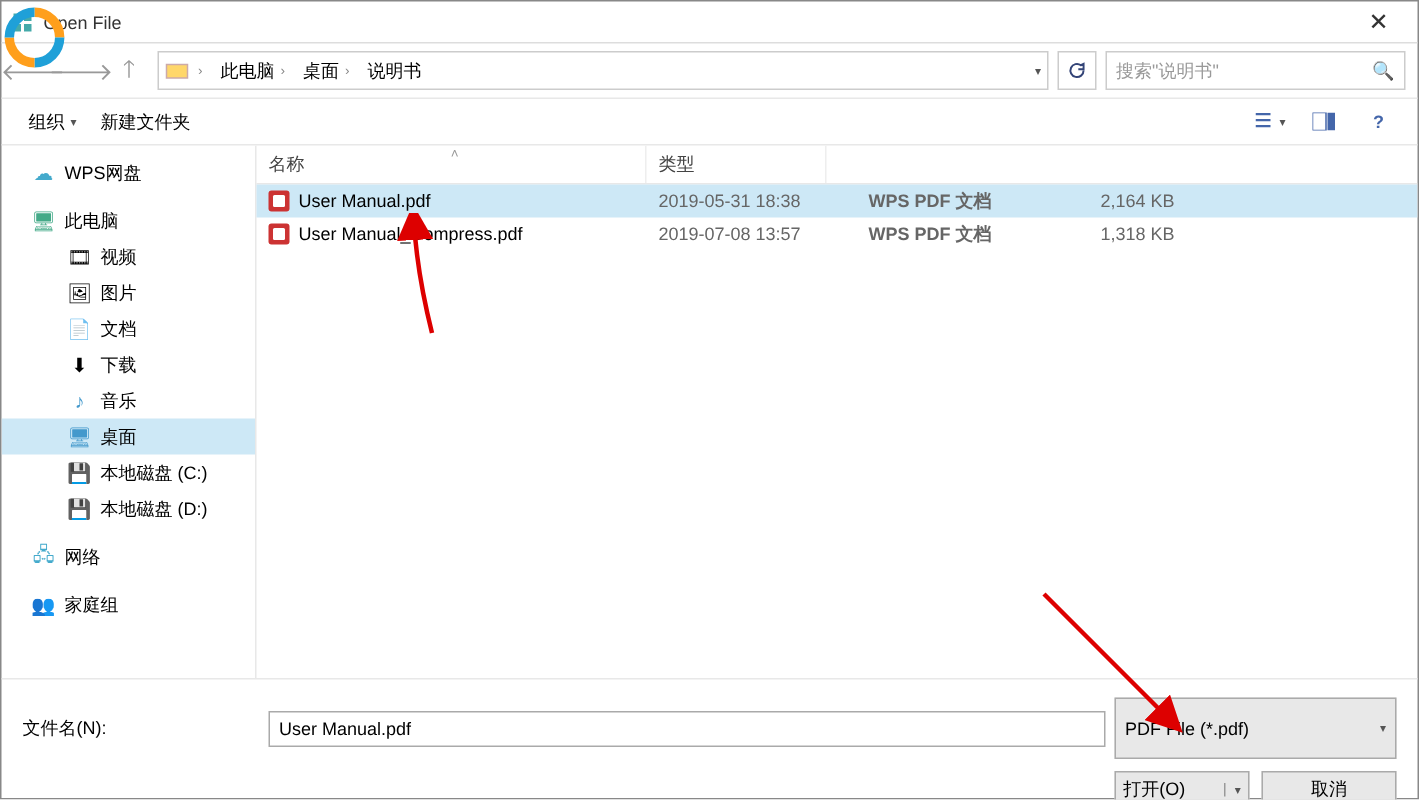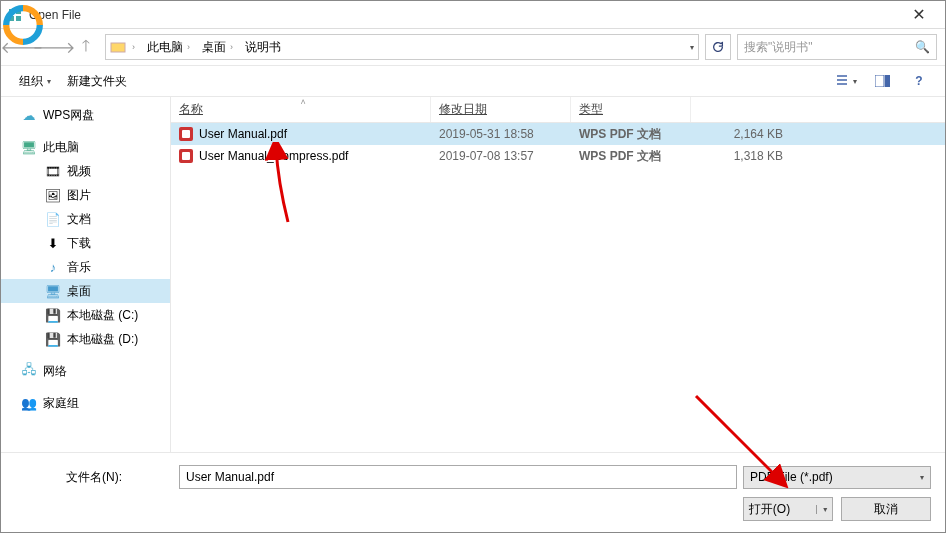--- a/index.html
+++ b/index.html
@@ -23,40 +23,40 @@
 .toolrow .spacer { flex: 1; }
 .viewbtn { width: 32px; height: 22px; display: flex; align-items: center; justify-content: center; cursor: pointer; margin-left: 4px; }
 .mainrow { flex: 1; display: flex; overflow: hidden; }
 .sidebar { width: 170px; border-right: 1px solid #e8e8e8; padding: 6px 0; overflow-y: auto; font-size: 12px; }
 .sbitem { height: 24px; display: flex; align-items: center; padding-left: 20px; gap: 6px; cursor: pointer; }
 .sbitem.indent { padding-left: 44px; }
 .sbitem.selected { background: #cde8f6; }
 .sbitem .ico { width: 16px; height: 16px; display: flex; align-items: center; justify-content: center; font-size: 13px; }
 .sbgap { height: 8px; }
 .filelist { flex: 1; display: flex; flex-direction: column; }
-.colheader { height: 26px; display: flex; align-items: center; border-bottom: 1px solid #e8e8e8; font-size: 12px; color: #444; text-decoration: underline; }
+.colheader { height: 26px; display: flex; align-items: center; border-bottom: 1px solid #e8e8e8; font-size: 12px; color: #444; }
 .colheader > div { padding: 0 8px; border-right: 1px solid #eee; height: 100%; display: flex; align-items: center; }
 .col-name { width: 260px; position: relative; }
 .col-date { width: 140px; }
 .col-type { width: 120px; }
 .col-size { width: 100px; }
 .sortmark { font-size: 9px; color: #999; position: absolute; left: 50%; top: 0; }
 .filerow { height: 22px; display: flex; align-items: center; font-size: 12px; cursor: pointer; }
 .filerow.selected { background: #cde8f6; }
 .filerow .fname { width: 260px; padding-left: 8px; display: flex; align-items: center; gap: 6px; }
 .filerow .fdate { width: 140px; padding: 0 8px; color: #666; }
 .filerow .ftype { width: 120px; padding: 0 8px; color: #666; font-weight: bold; }
 .filerow .fsize { width: 100px; padding: 0 8px; color: #666; text-align: right; }
 .pdficon { width: 14px; height: 14px; background: #c33; border-radius: 2px; position: relative; }
 .pdficon::after { content: ""; position: absolute; inset: 3px; background: #fff; border-radius: 1px; }
 .footrow { height: 80px; border-top: 1px solid #e8e8e8; display: flex; flex-direction: column; padding: 12px 14px 8px; gap: 8px; }
 .field-row { display: flex; align-items: center; gap: 6px; font-size: 12px; }
-.field-label { width: 158px; text-align: center; }
+.field-label { width: 158px; text-align: left; }
 .fname-input { flex: 1; height: 24px; border: 1px solid #aaa; padding: 0 6px; font-size: 12px; }
-.filter-select { width: 188px; height: 23px; border: 1px solid #aaa; background: #e8e8e8; display: flex; align-items: center; padding: 0 6px; font-size: 12px; justify-content: space-between; cursor: pointer; }
+.filter-select { width: 188px; height: 41px; border: 1px solid #aaa; background: #e8e8e8; display: flex; align-items: center; padding: 0 6px; font-size: 12px; justify-content: space-between; cursor: pointer; }
 .btnrow { display: flex; justify-content: flex-end; gap: 8px; }
 .btn { width: 90px; height: 24px; border: 1px solid #aaa; background: #e8e8e8; font-size: 12px; display: flex; align-items: center; justify-content: center; cursor: pointer; gap: 18px; }
 .watermark { position: absolute; top: 4px; left: 2px; pointer-events: none; }
 .watermark .logo-top { display: flex; align-items: center; gap: 4px; }
 .logo-circle { width: 42px; height: 42px; }
 .wm-text { display: flex; flex-direction: column; }
 .wm-cn { font-size: 20px; font-weight: bold; color: #ff8a00; font-style: italic; }
 .wm-url { font-size: 12px; color: #7fc241; }
 .arrow-svg { position: absolute; pointer-events: none; }
 </style>
@@ -192,33 +192,30 @@
           <span>家庭组</span>
         </div>
     </div>
 
     <div class="filelist">
       <div class="colheader">
         <div class="col-name">
             <span>名称</span>
             <span class="sortmark">˄</span>
           </div>
-        <div class="col-date">
-            <span>修改日期</span>
-          </div>
         <div class="col-type">
             <span>类型</span>
           </div>
       </div>
       <div class="filerow selected">
         <div class="fname">
             <span class="pdficon"></span>
             <span>User Manual.pdf</span>
           </div>
-        <div class="fdate">2019-05-31 18:58</div>
+        <div class="fdate">2019-05-31 18:38</div>
         <div class="ftype">WPS PDF 文档</div>
         <div class="fsize">2,164 KB</div>
       </div>
       <div class="filerow">
         <div class="fname">
             <span class="pdficon"></span>
             <span>User Manual_Compress.pdf</span>
           </div>
         <div class="fdate">2019-07-08 13:57</div>
         <div class="ftype">WPS PDF 文档</div>

